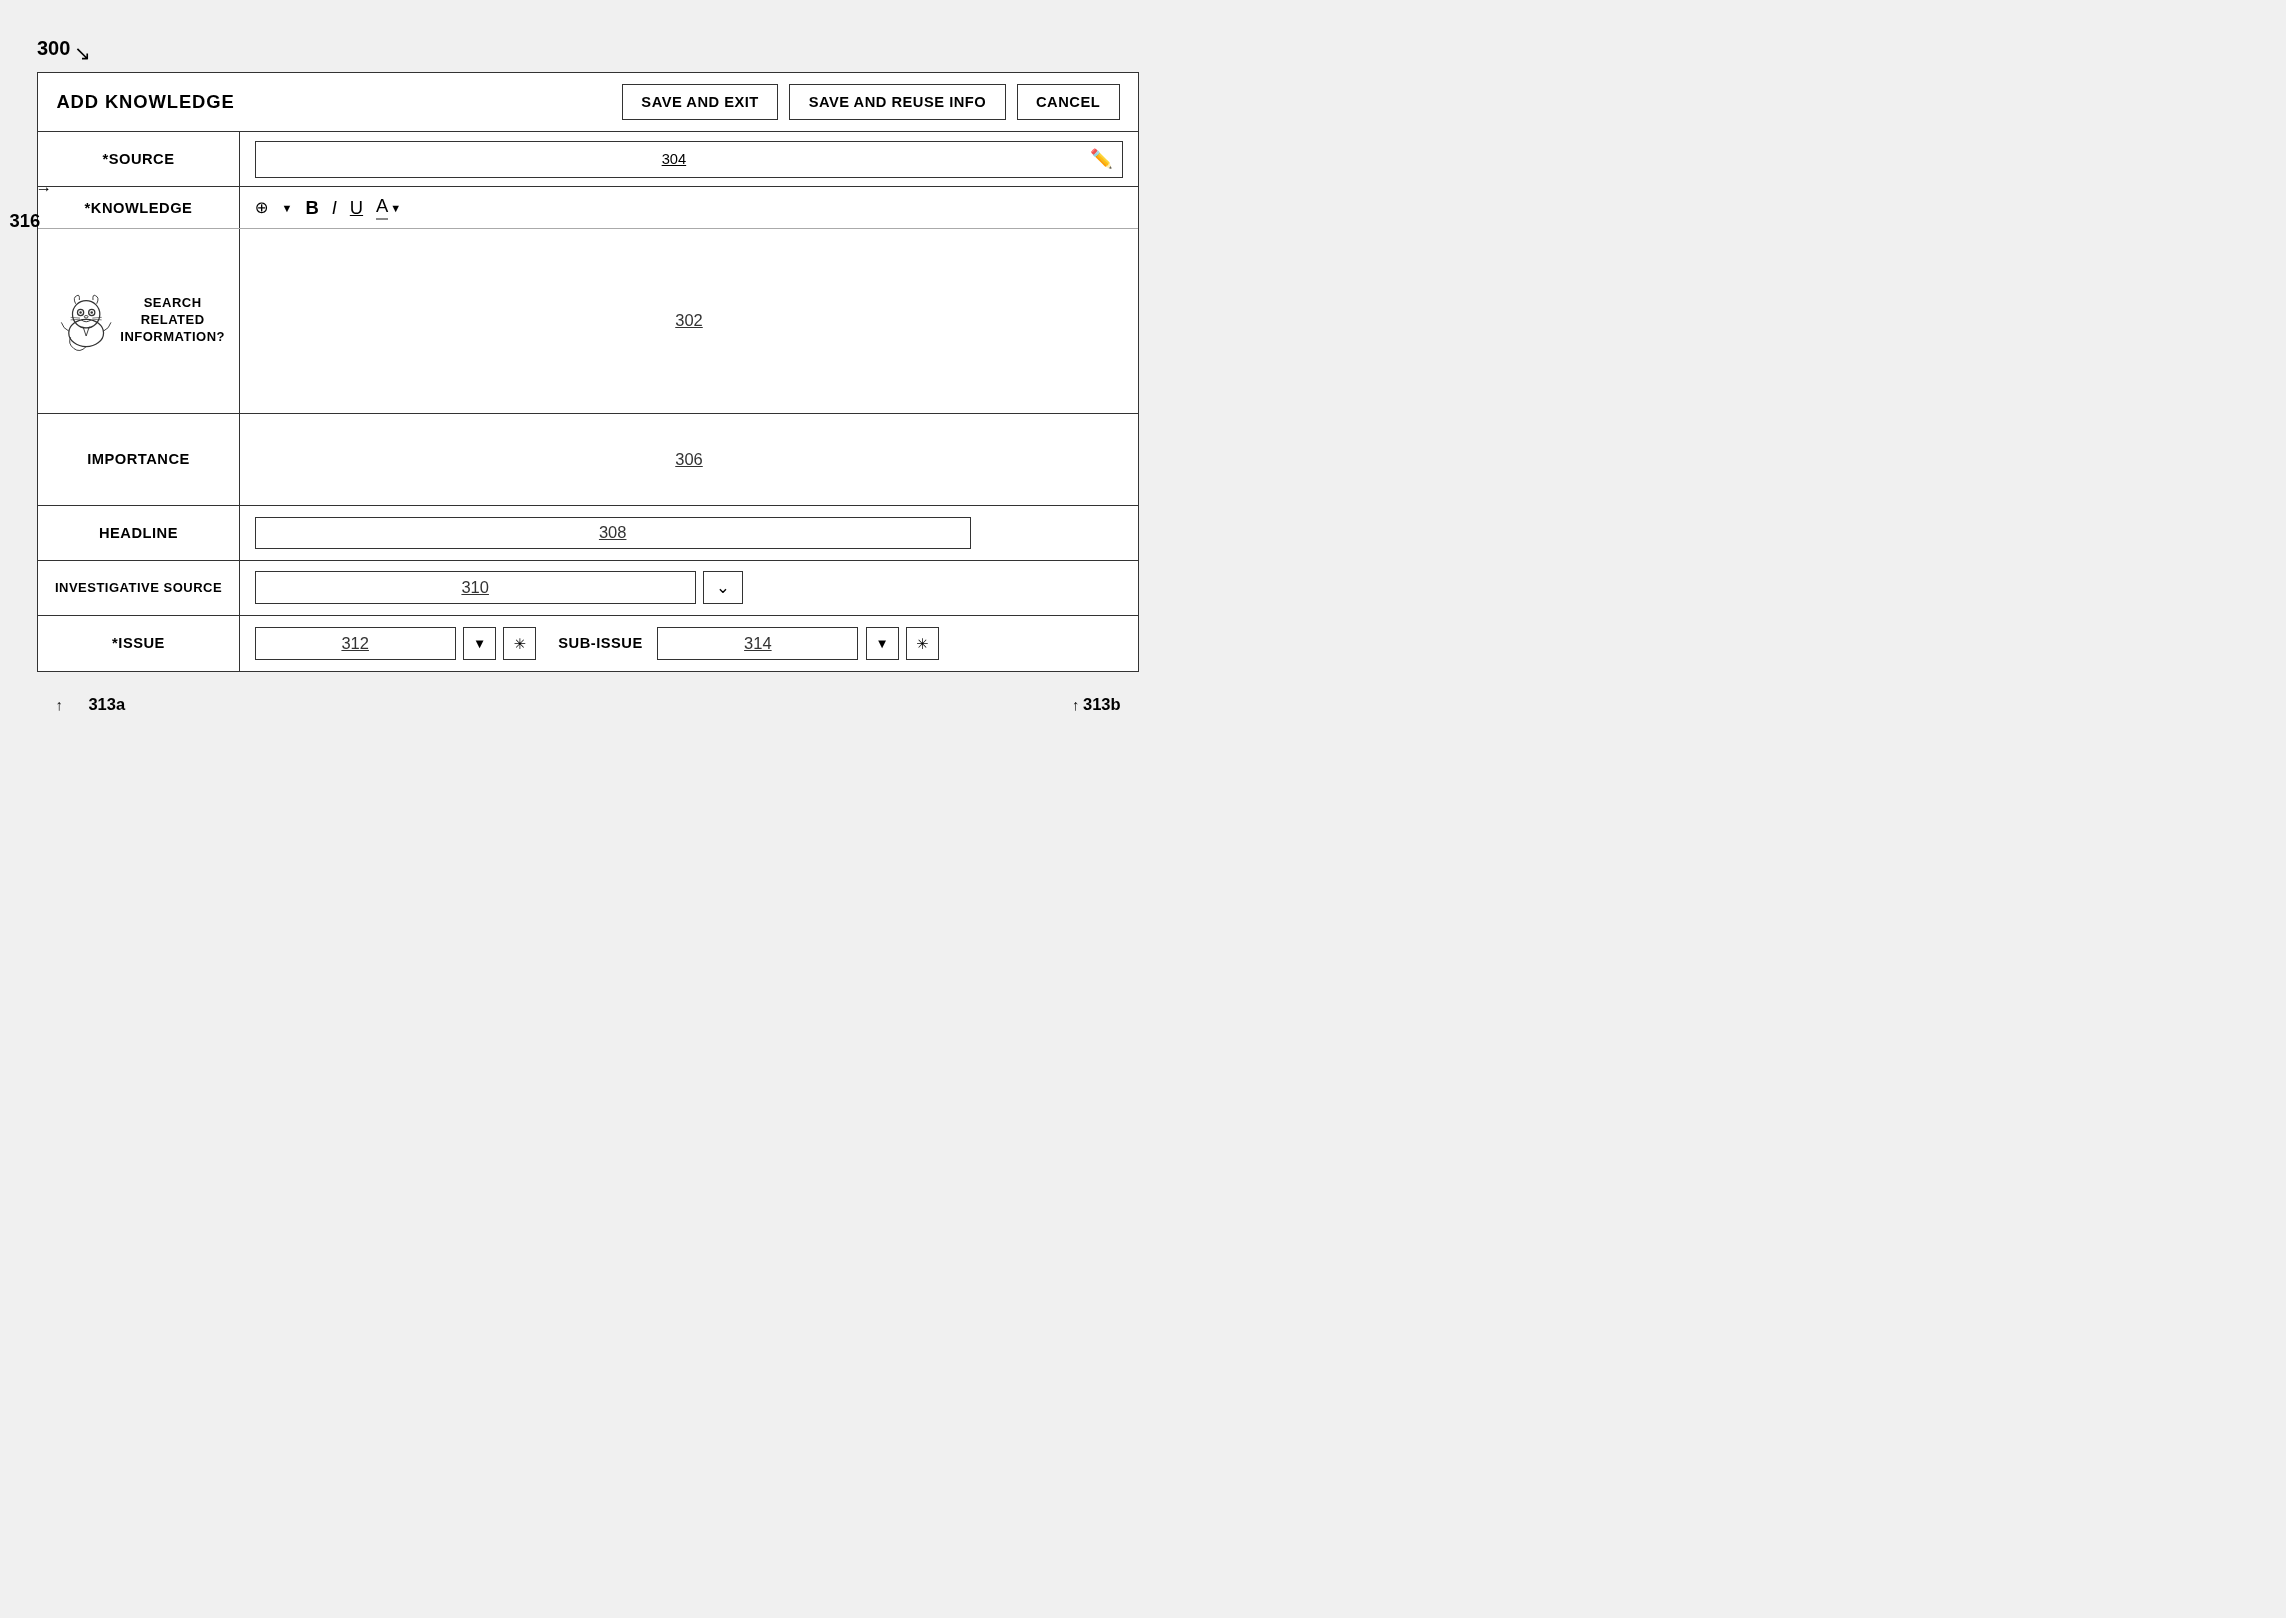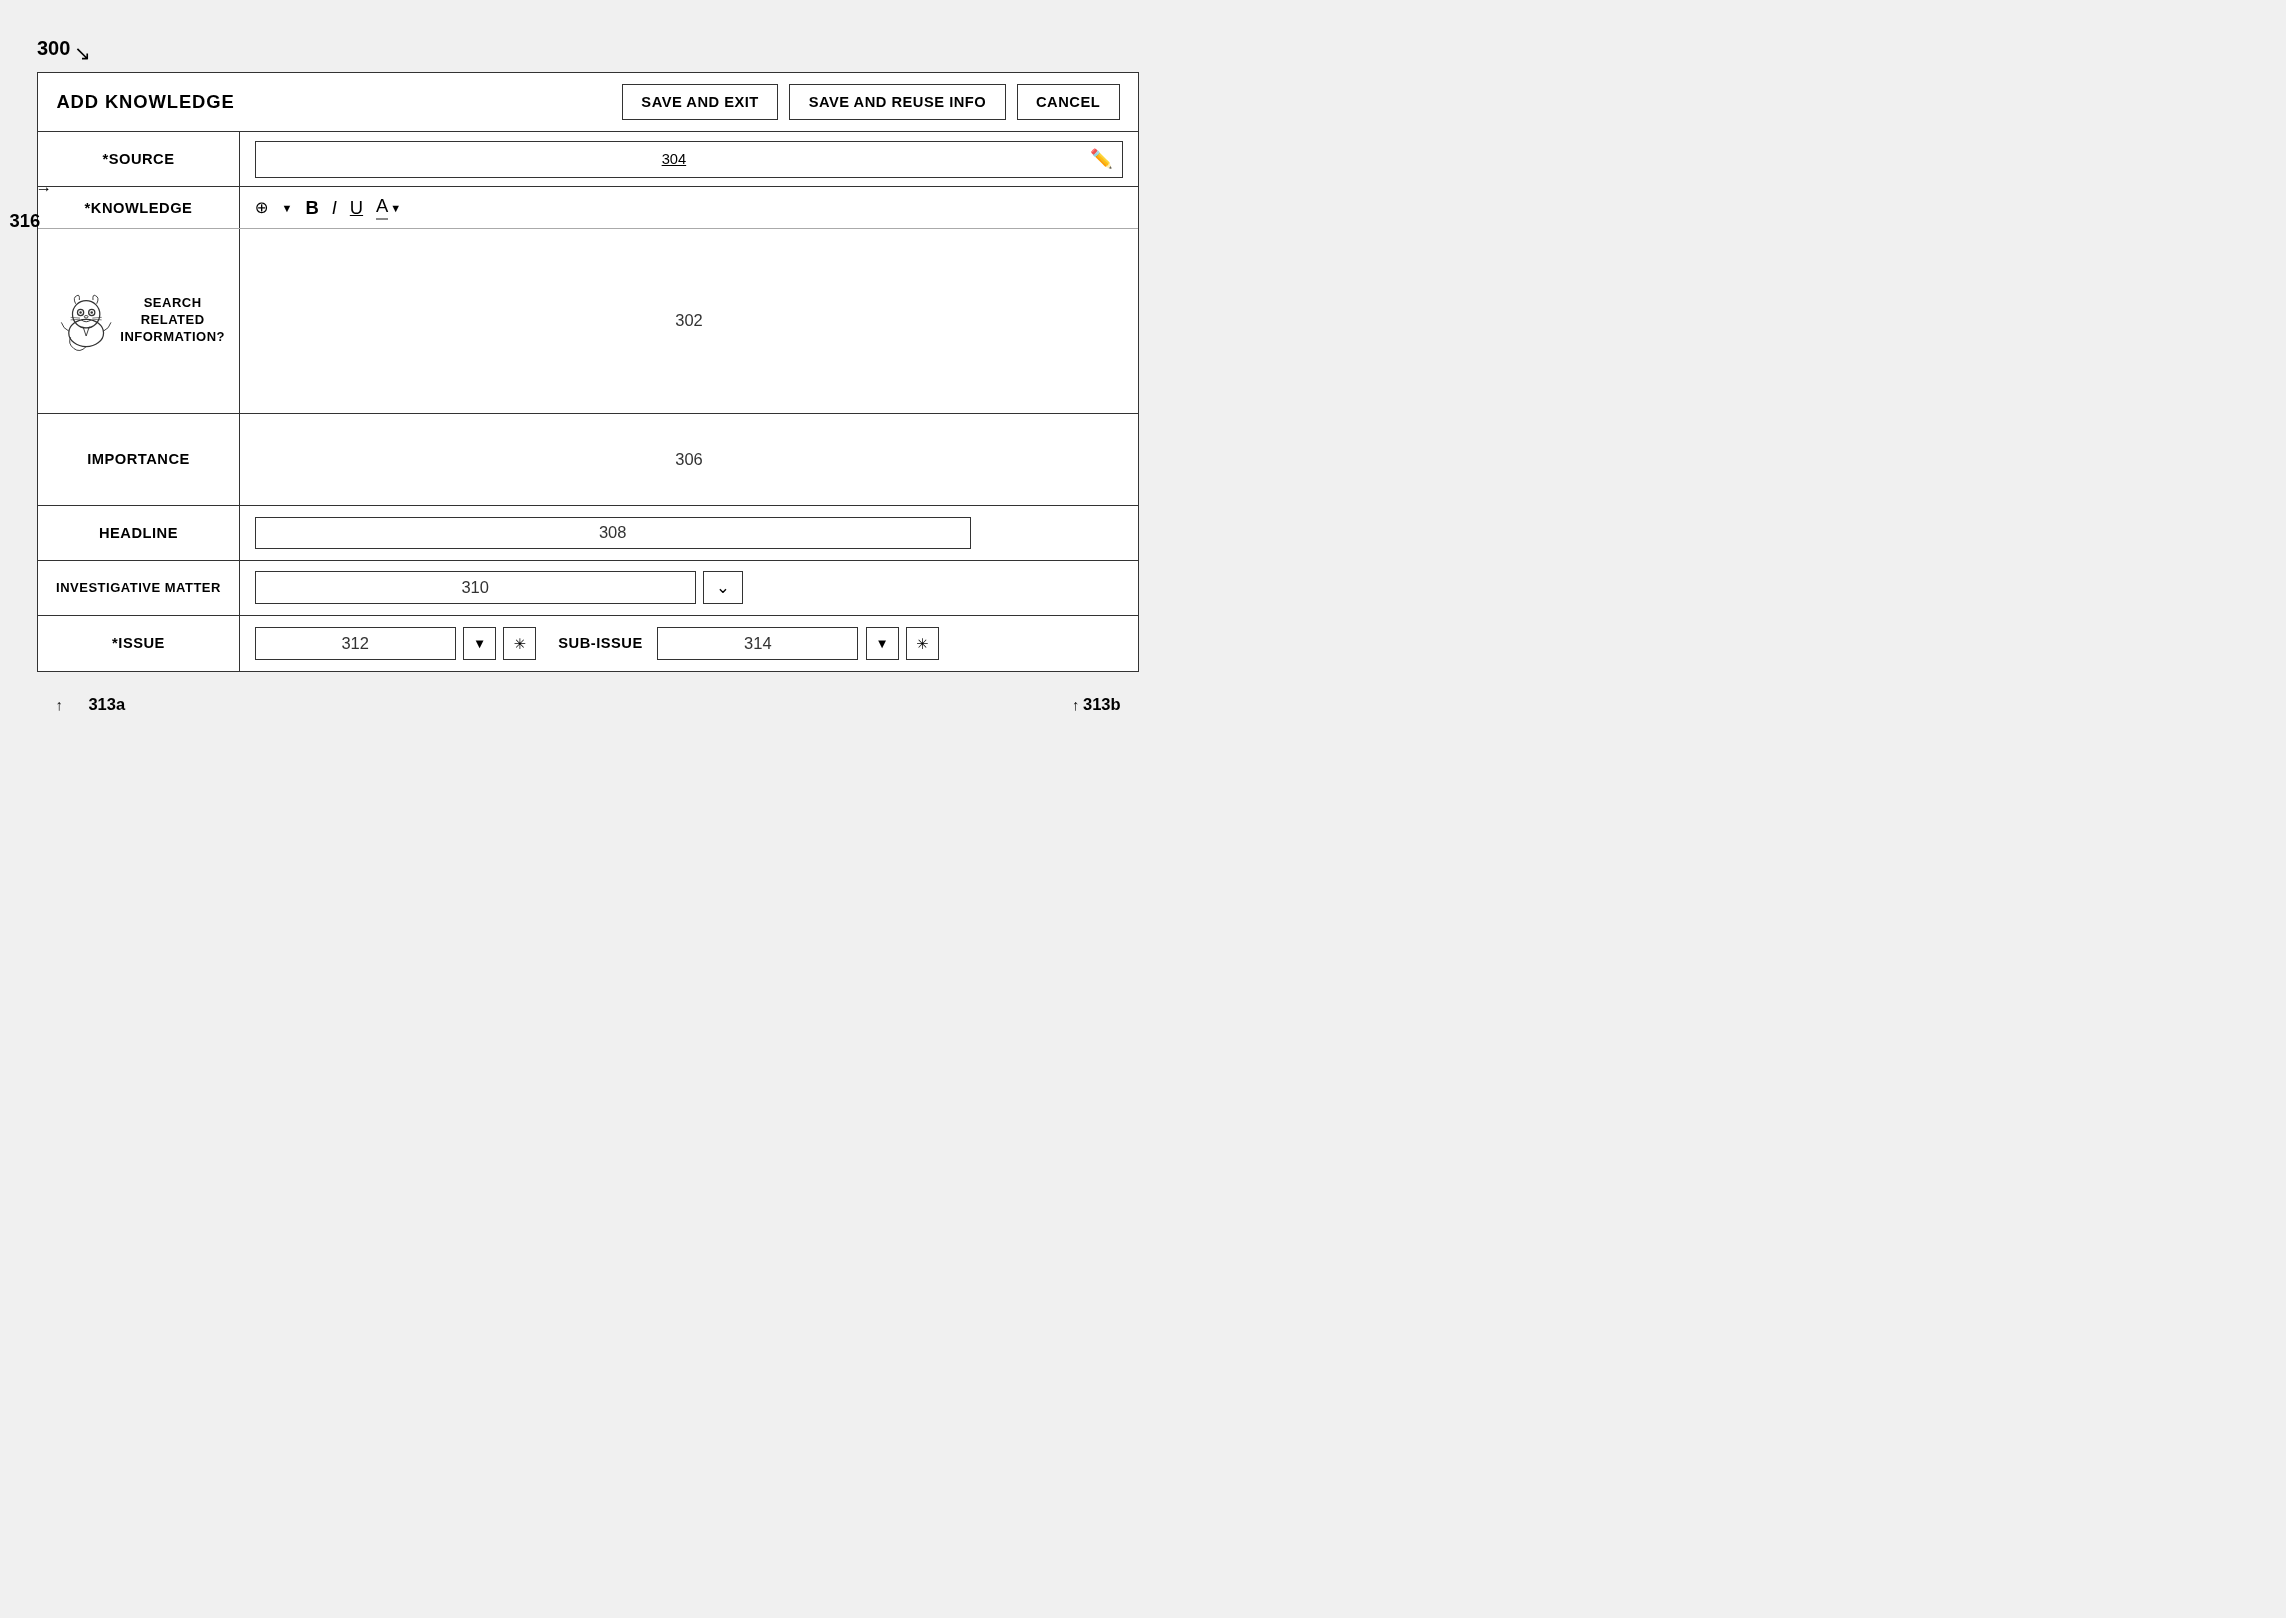--- a/index.html
+++ b/index.html
@@ -114,20 +114,21 @@
     }
     .mascot-label {
       font-size: 13px;
       font-weight: bold;
       text-align: center;
       line-height: 1.3;
       letter-spacing: 0.5px;
     }
     .field-ref {
       font-size: 16.5px;
+      text-decoration: underline;
       color: #333;
     }
 
     
     .importance-row {
       min-height: 92px;
     }
     .importance-content {
       display: flex;
       align-items: center;
@@ -406,21 +407,21 @@
   <div class="form-row">
     <div class="row-label">HEADLINE</div>
     <div class="row-content headline-content">
       <div class="headline-input" style="display:flex;align-items:center;justify-content:center;">
         <span class="field-ref">308</span>
       </div>
     </div>
   </div>
 
   <div class="form-row">
-    <div class="row-label" style="font-size:13px;">INVESTIGATIVE MATTER</div>
+    <div class="row-label" style="font-size:13px;">INVESTIGATIVE SOURCE</div>
     <div class="row-content inv-matter-content">
       <div class="inv-matter-input">
         <span class="field-ref">310</span>
       </div>
       <div class="inv-matter-dropdown">
         <span style="font-size:16.5px;">⌄</span>
       </div>
     </div>
   </div>
 

